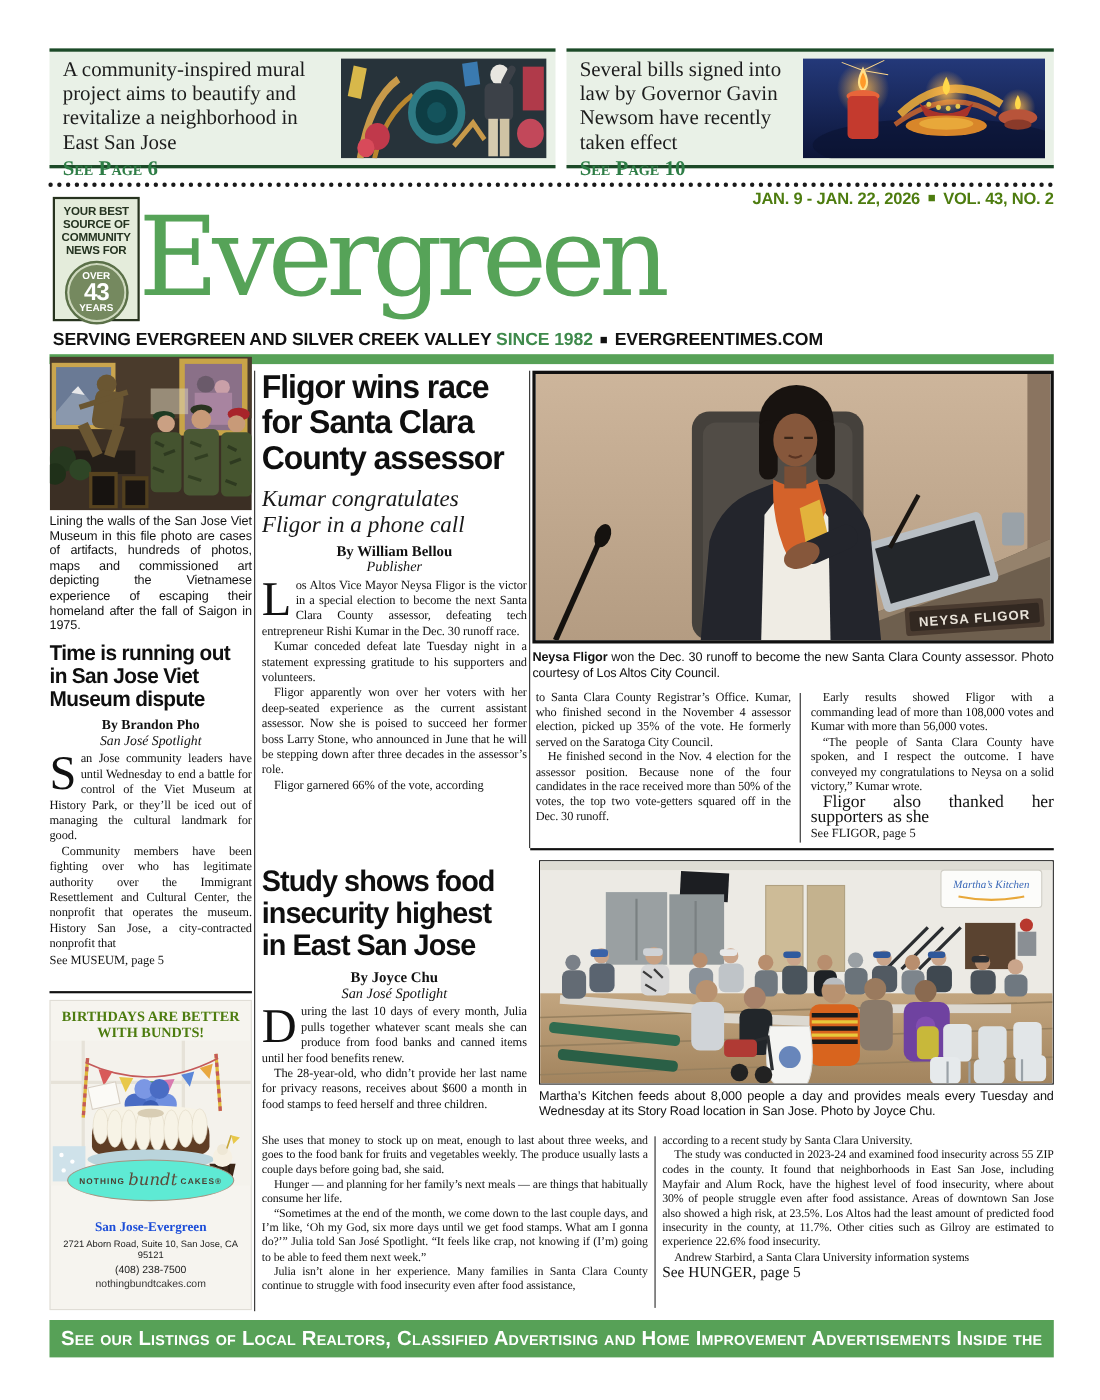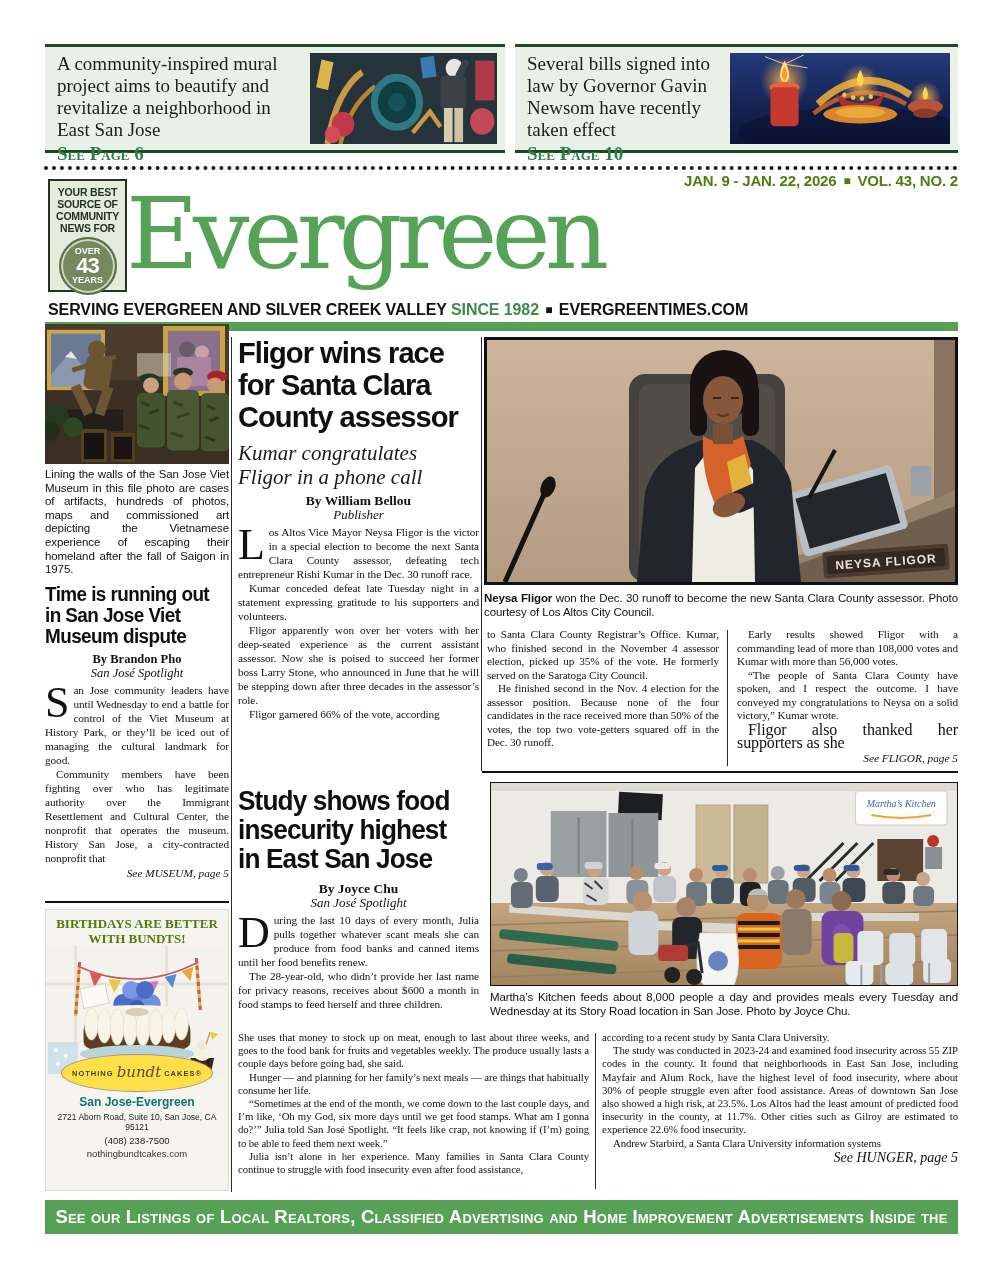--- a/index.html
+++ b/index.html
@@ -52,44 +52,44 @@
   
   .headline{font-family:"Liberation Sans",sans-serif;font-weight:bold;white-space:pre-line;color:#0f0f0f;
             transform:scaleX(.97);transform-origin:left top;}
   .deck{font-style:italic;font-size:21px;line-height:24px;white-space:pre-line;margin-top:8px;color:#1a1a1a;}
   .byline-block{text-align:center;margin:5px 0 3px;}
   .byline{font-weight:bold;font-size:12.5px;line-height:14px;}
   .byorg{font-style:italic;font-size:12.5px;line-height:14px;}
   p.body{font-size:11.3px;line-height:14px;text-align:justify;margin:0;letter-spacing:-.1px;}
   p.ind{text-indent:11px;}
   .dropcap{float:left;font-size:44px;line-height:35px;padding:2px 4px 0 0;}
-  .jump{font-style:italic;text-align:right;font-size:11.3px;line-height:14px;margin-top:1px;}
+  .jump{font-size:11.3px;line-height:14px;margin-top:1px;}
   .photo-caption{font-family:"Liberation Sans",sans-serif;font-size:11.5px;line-height:13.6px;
                  text-align:justify;letter-spacing:-.1px;color:#111;}
   .photo-caption b{font-weight:bold;}
   .wide p.body{font-size:10.8px;line-height:13.2px;}
   .wide .jump{font-size:14px;}
 
   
   .photo-frame{overflow:hidden;}
   .photo-frame svg{display:block;width:100%;height:100%;}
 
   
   .ad{left:45px;top:909px;width:184px;height:282px;background:#f6f4ef;border:1px solid #e0ddd6;
       box-sizing:border-box;text-align:center;}
   .ad-headline{font-family:"Liberation Serif",serif;font-weight:bold;font-size:13px;line-height:15px;
                color:#4d7c0f;white-space:pre-line;padding-top:6px;}
   .ad-pic{width:182px;height:132px;display:block;}
-  .logo-cloud{width:150px;height:36px;margin:-24px auto 0;background:#fde047;border:1.5px solid #a39482;
+  .logo-cloud{width:150px;height:36px;margin:-24px auto 0;background:#5eead4;border:1.5px solid #a39482;
               border-radius:50%;display:flex;align-items:center;justify-content:center;gap:3px;
               position:relative;}
   .logo-nothing,.logo-cakes{font-family:"Liberation Sans",sans-serif;font-size:7.5px;font-weight:bold;
               letter-spacing:1px;color:#4a3c30;}
   .logo-bundt{font-family:"DejaVu Serif",serif;font-style:italic;font-size:15px;color:#5d4a3a;margin-top:-3px;}
-  .ad-location{font-family:Liberation Sans, sans-serif;font-weight:bold;font-size:12px;margin-top:3px;color:#0f766e;}
+  .ad-location{font-family:Liberation Serif, serif;font-weight:bold;font-size:12px;margin-top:16px;color:#1d4ed8;}
   .ad-address{font-family:"Liberation Sans",sans-serif;font-size:8.5px;margin-top:3px;color:#222;}
   .ad-phone{font-family:"Liberation Sans",sans-serif;font-size:9.5px;margin-top:3px;color:#222;}
   .ad-site{font-family:"Liberation Sans",sans-serif;font-size:9.5px;margin-top:2px;color:#333;}
 
   
   .bottom-banner{left:45px;top:1200px;width:913px;height:34px;background:#57a157;color:#fff;
                  font-family:"Liberation Sans",sans-serif;font-weight:bold;font-variant:small-caps;
                  font-size:18.5px;line-height:34px;text-align:center;letter-spacing:.2px;}
 </style>
 </head>

